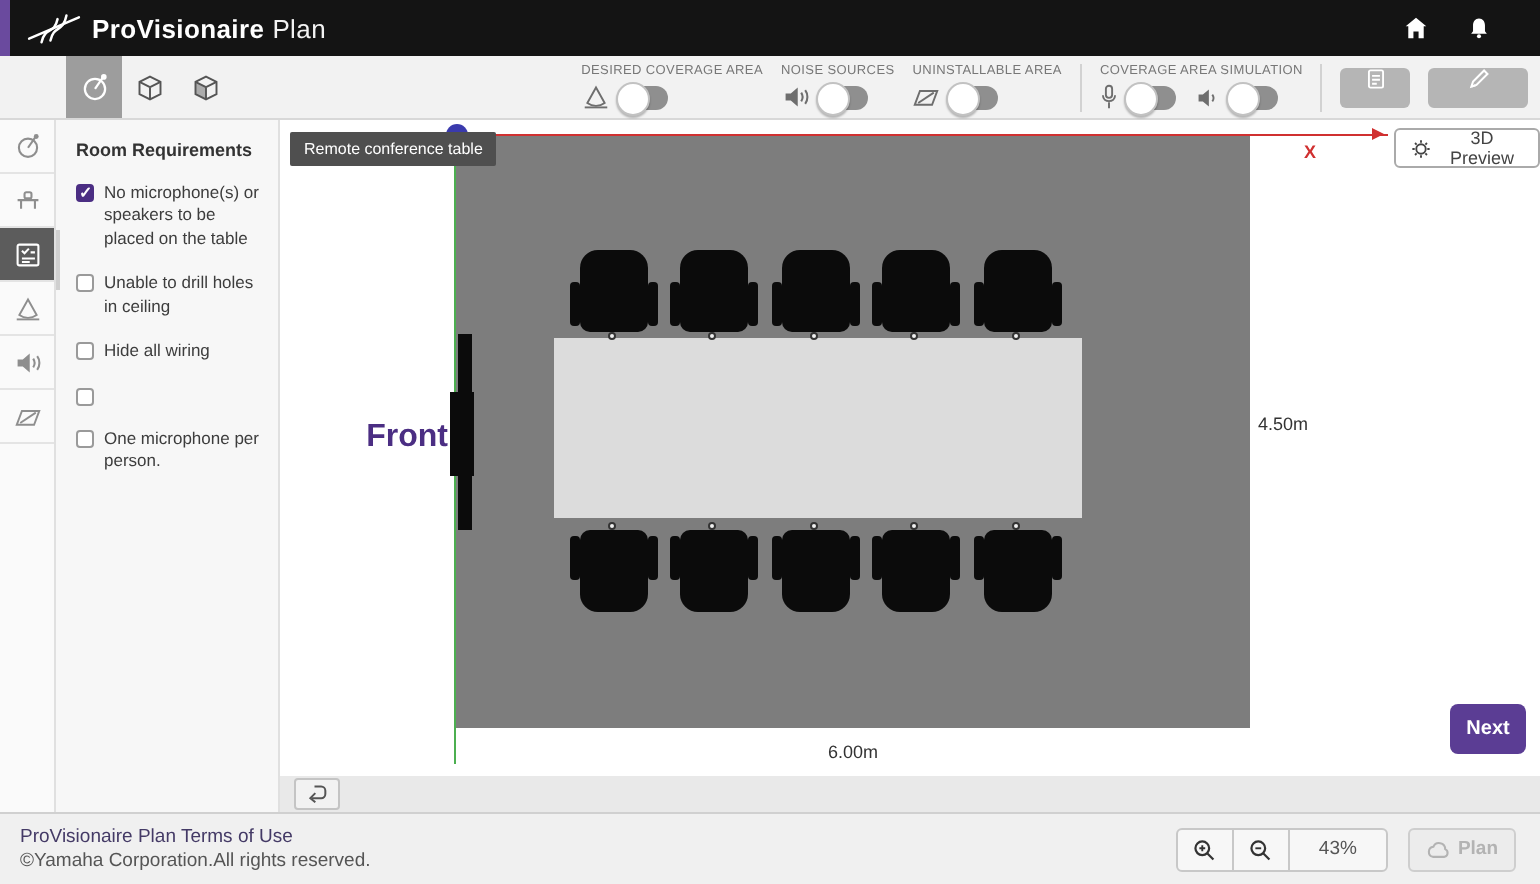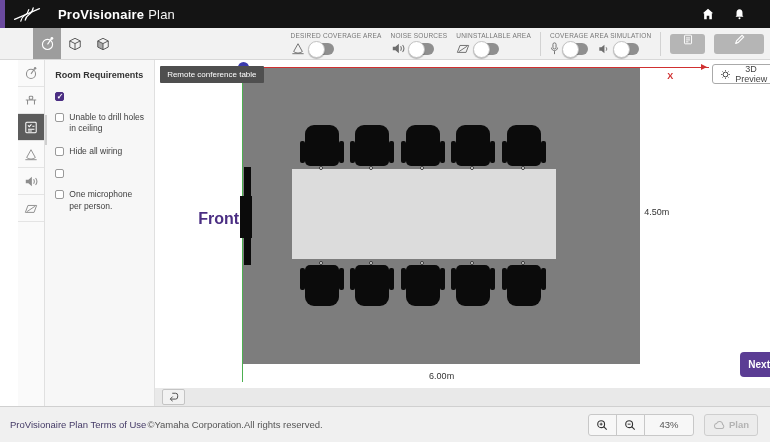--- a/index.html
+++ b/index.html
@@ -1,21 +1,21 @@
 <!DOCTYPE html>
 <html><head>
 <meta charset="utf-8">
 <style>
   * { margin:0; padding:0; box-sizing:border-box; }
   html,body { width:770px; height:442px; font-family:"Liberation Sans", sans-serif; background:#fff; overflow:hidden; }
 
   
   .header { position:relative; height:28px; background:#141414; display:flex; align-items:center; color:#fff; }
   .header-stripe { position:absolute; left:0; top:0; width:5px; height:28px; background:#6a4a9e; }
-  .logo-wrap { display:flex; align-items:center; gap:16px; padding-left:12px; }
+  .logo-wrap { display:flex; align-items:center; gap:4px; padding-left:12px; }
   .logo-text { font-size:13px; letter-spacing:.2px; }
   .logo-text b { font-weight:bold; }
   .logo-text .lite { font-weight:normal; opacity:.95; margin-left:4px; }
   .header-right { margin-left:auto; display:flex; align-items:center; gap:19px; padding-right:24px; }
   .hicon { width:13px; height:13px; display:flex; align-items:center; justify-content:center; cursor:pointer; }
 
   
   .toolbar { height:32px; background:#f2f2f2; border-bottom:1px solid #d8d8d8; display:flex; align-items:stretch; }
   .tabs { display:flex; margin-left:33px; }
   .tab { width:28px; display:flex; align-items:center; justify-content:center; color:#555; cursor:pointer; }
@@ -24,21 +24,21 @@
   .tog-item { display:flex; flex-direction:column; justify-content:center; gap:3px; }
   .tog-label { font-size:6.5px; color:#777; letter-spacing:.2px; white-space:nowrap; }
   .tog-row { display:flex; align-items:center; gap:4px; color:#6e6e6e; }
   .switch { width:25px; height:12px; border-radius:6px; background:#8f8f8f; position:relative; flex:0 0 auto; cursor:pointer; }
   .switch::before { content:""; position:absolute; left:-1px; top:-2px; width:15px; height:15px; background:#fff; border:1px solid #c2c2c2; border-radius:50%; box-shadow:0 1px 1px rgba(0,0,0,.25); }
   .vdiv { width:1px; height:24px; background:#d2d2d2; align-self:center; }
   .sim-rows { display:flex; gap:10px; }
   .gray-btn { height:20px; align-self:center; display:flex; align-items:center; gap:16px; background:#b5b5b5; color:#fff; border:none; border-radius:3px; font-size:9.5px; font-weight:bold; padding:0 9px; font-family:Liberation Sans, sans-serif;flex-direction:column; }
 
   
-  .main { display:flex; height:346px;padding-left:18px; }
+  .main { display:flex; height:346px; }
   .sidebar { width:28px; background:#fafafa; border-right:1px solid #e0e0e0; display:flex; flex-direction:column; }
   .side-item { height:27px; display:flex; align-items:center; justify-content:center; color:#8e8e8e; border-bottom:1px solid #e4e4e4; cursor:pointer; }
   .side-item.active { background:#5c5c5c; color:#fff; }
 
   .panel { width:112px; background:#f7f7f7; border-right:1px solid #e0e0e0; padding:10px 8px 0 10px; position:relative; }
   .panel-title { font-size:9px; font-weight:bold; color:#333; margin-bottom:11px; }
   .req-item { display:flex; gap:5px; margin-bottom:11px; cursor:pointer; }
   .cb { flex:0 0 auto; width:9px; height:9px; margin-top:1px; border:1px solid #9a9a9a; border-radius:2px; background:#fff; position:relative; }
   .cb[data-checked="true"] { background:#4b2e83; border-color:#4b2e83; }
   .cb[data-checked="true"]::after { content:"✓"; position:absolute; left:0.5px; top:-1.5px; font-size:8px; color:#fff; font-weight:bold; }
@@ -67,21 +67,21 @@
   .chair.top::before { left:-5px; top:16px; } .chair.top::after { right:-5px; top:16px; }
   .chair.bottom::before { left:-5px; top:3px; } .chair.bottom::after { right:-5px; top:3px; }
   .chair .dot { position:absolute; left:50%; margin-left:-3px; width:4px; height:4px; background:#f0f0f0; border:1px solid #333; border-radius:50%; }
   .chair.top .dot { bottom:-4px; } .chair.bottom .dot { top:-4px; }
   .next-btn { position:absolute; left:585px; top:292px; width:38px; height:25px; background:#5b3d94; color:#fff; border:none; border-radius:4px; font-size:10px; font-weight:bold; font-family:inherit; }
   .canvas-strip { position:absolute; left:0; top:328px; width:630px; height:18px; background:#e9e9e9; }
   .undo-btn { position:absolute; left:7px; top:1px; width:23px; height:16px; background:#f2f2f2; border:1px solid #c4c4c4; border-radius:2px; display:flex; align-items:center; justify-content:center; color:#555; padding:0; }
 
   
   .footer { height:36px; background:#f0f0f0; border-top:1px solid #d0d0d0; display:flex; align-items:center; padding:0 12px 0 10px; }
-  .foot-left { display:flex; flex-direction:row; gap:1px; }
+  .foot-left { display:flex; flex-direction:column; gap:1px; }
   .terms { font-size:9.5px; color:#443a66; cursor:pointer; }
   .copyright { font-size:9.5px; color:#555; }
   .foot-right { margin-left:auto; display:flex; align-items:center; }
   .zbtn { width:29px; height:22px; background:#f7f7f7; border:1px solid #c8c8c8; display:flex; align-items:center; justify-content:center; color:#333; margin-left:-1px; padding:0; }
   .zbtn:first-child { border-radius:3px 0 0 3px; }
   .zoom-pct { width:50px; height:22px; background:#f7f7f7; border:1px solid #c8c8c8; margin-left:-1px; border-radius:0 3px 3px 0; display:flex; align-items:center; justify-content:center; font-size:9.5px; color:#555; }
   .save-btn { margin-left:10px; height:22px; display:flex; align-items:center; gap:4px; background:#ececec; border:1px solid #cecece; border-radius:3px; color:#b3b3b3; font-size:9.5px; font-weight:bold; padding:0 8px; font-family:inherit; }
 
   svg { display:block; }
 </style>
@@ -287,20 +287,21 @@
       </span>
     </div>
   </div>
 
   <div class="panel">
     <div class="panel-handle"></div>
     <div class="panel-title">Room Requirements</div>
 
     <div class="req-item">
       <span class="cb" data-checked="true"></span>
+      <span class="req-label">No microphone(s) or speakers to be placed on the table</span>
     </div>
     <div class="req-item">
       <span class="cb" data-checked="false"></span>
       <span class="req-label">Unable to drill holes in ceiling</span>
     </div>
     <div class="req-item">
       <span class="cb" data-checked="false"></span>
       <span class="req-label">Hide all wiring</span>
     </div>
     <div class="req-item">

